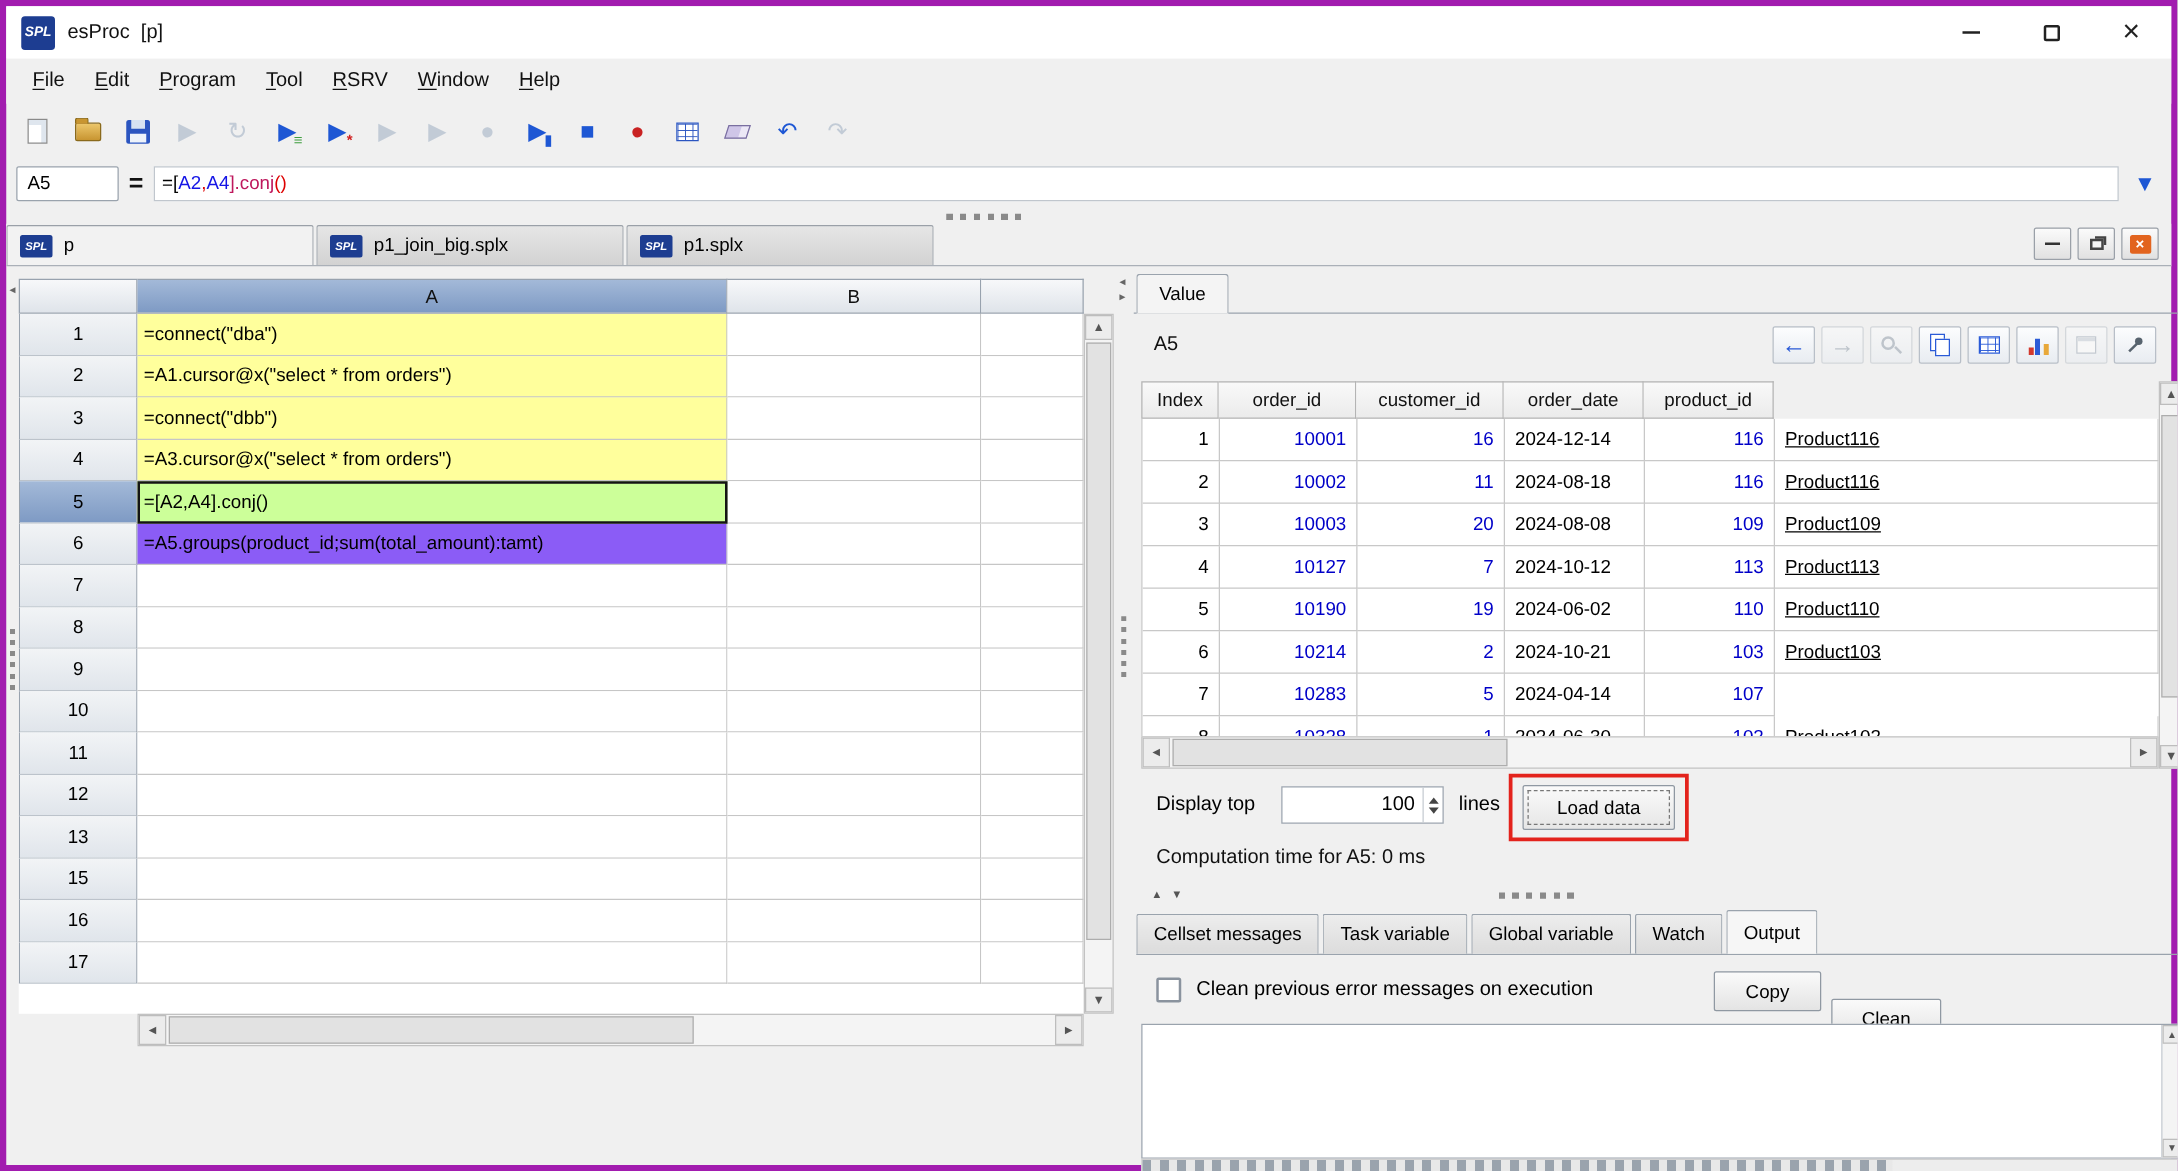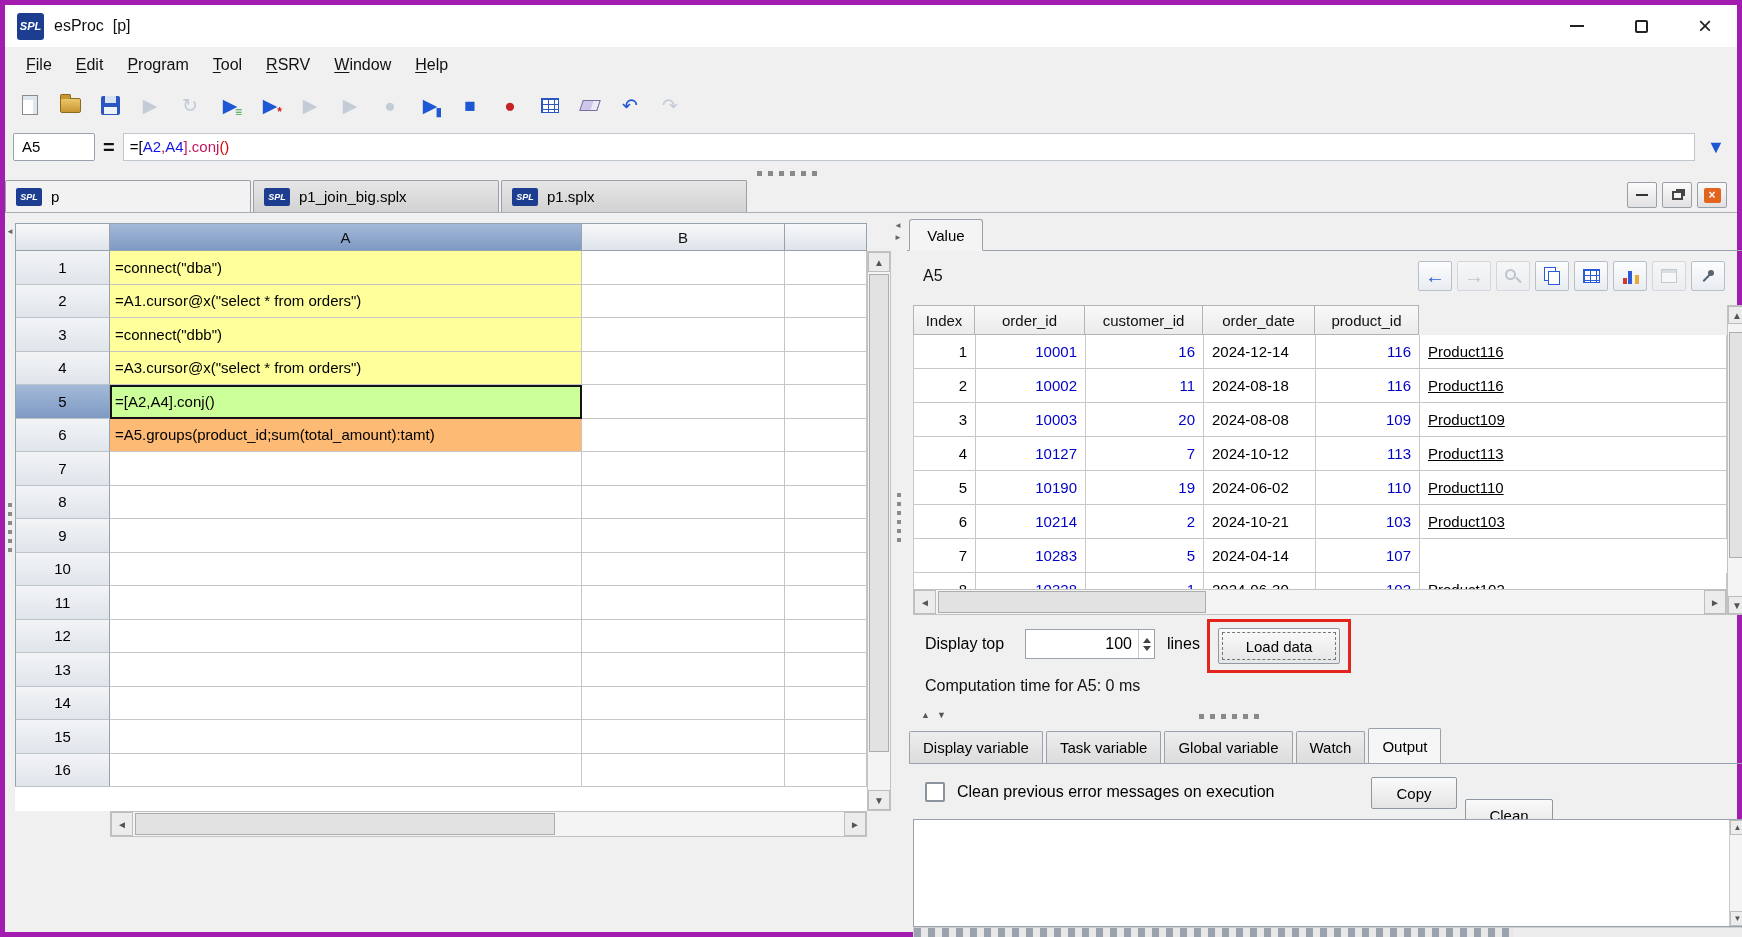--- a/index.html
+++ b/index.html
@@ -352,21 +352,21 @@
             <div class="gcell col-c"></div>
           </div>
           <div class="grow">
             <div class="gnum active">5</div>
             <div class="gcell col-a selected" style="background: rgb(204, 255, 153);">=[A2,A4].conj()</div>
             <div class="gcell col-b"></div>
             <div class="gcell col-c"></div>
           </div>
           <div class="grow">
             <div class="gnum">6</div>
-            <div class="gcell col-a" style="background: #fdba74;">=A5.groups(product_id;sum(total_amount):tamt)</div>
+            <div class="gcell col-a" style="background: #8b5cf6;">=A5.groups(product_id;sum(total_amount):tamt)</div>
             <div class="gcell col-b"></div>
             <div class="gcell col-c"></div>
           </div>
           <div class="grow">
             <div class="gnum">7</div>
             <div class="gcell col-a"></div>
             <div class="gcell col-b"></div>
             <div class="gcell col-c"></div>
           </div>
           <div class="grow">
@@ -399,33 +399,33 @@
             <div class="gcell col-b"></div>
             <div class="gcell col-c"></div>
           </div>
           <div class="grow">
             <div class="gnum">13</div>
             <div class="gcell col-a"></div>
             <div class="gcell col-b"></div>
             <div class="gcell col-c"></div>
           </div>
           <div class="grow">
-            <div class="gnum">14</div>
-            <div class="gcell col-a"></div>
-            <div class="gcell col-b"></div>
-            <div class="gcell col-c"></div>
-          </div>
-          <div class="grow">
             <div class="gnum">15</div>
             <div class="gcell col-a"></div>
             <div class="gcell col-b"></div>
             <div class="gcell col-c"></div>
           </div>
           <div class="grow">
             <div class="gnum">16</div>
+            <div class="gcell col-a"></div>
+            <div class="gcell col-b"></div>
+            <div class="gcell col-c"></div>
+          </div>
+          <div class="grow">
+            <div class="gnum">17</div>
             <div class="gcell col-a"></div>
             <div class="gcell col-b"></div>
             <div class="gcell col-c"></div>
           </div>
         </div>
       <div class="grid-vscroll">
         <span class="sb-arrow up">▲</span>
         <span class="sb-thumb"></span>
         <span class="sb-arrow down">▼</span>
       </div>
@@ -579,21 +579,21 @@
 
       <div class="comp-row">Computation time for A5: 0 ms</div>
 
       <div class="h-splitter">
         <span class="arr up">▲</span>
         <span class="arr down">▼</span>
         <span class="hdots"></span>
       </div>
 
       <div class="bottom-tabs" id="bottom-tabs">
-          <div class="btab">Display variable</div>
+          <div class="btab">Cellset messages</div>
           <div class="btab">Task variable</div>
           <div class="btab">Global variable</div>
           <div class="btab">Watch</div>
           <div class="btab active">Output</div>
         </div>
 
       <div class="output-row">
         <span class="checkbox"></span>
         <span class="cb-label">Clean previous error messages on execution</span>
         <button class="btn copy">Copy</button>

